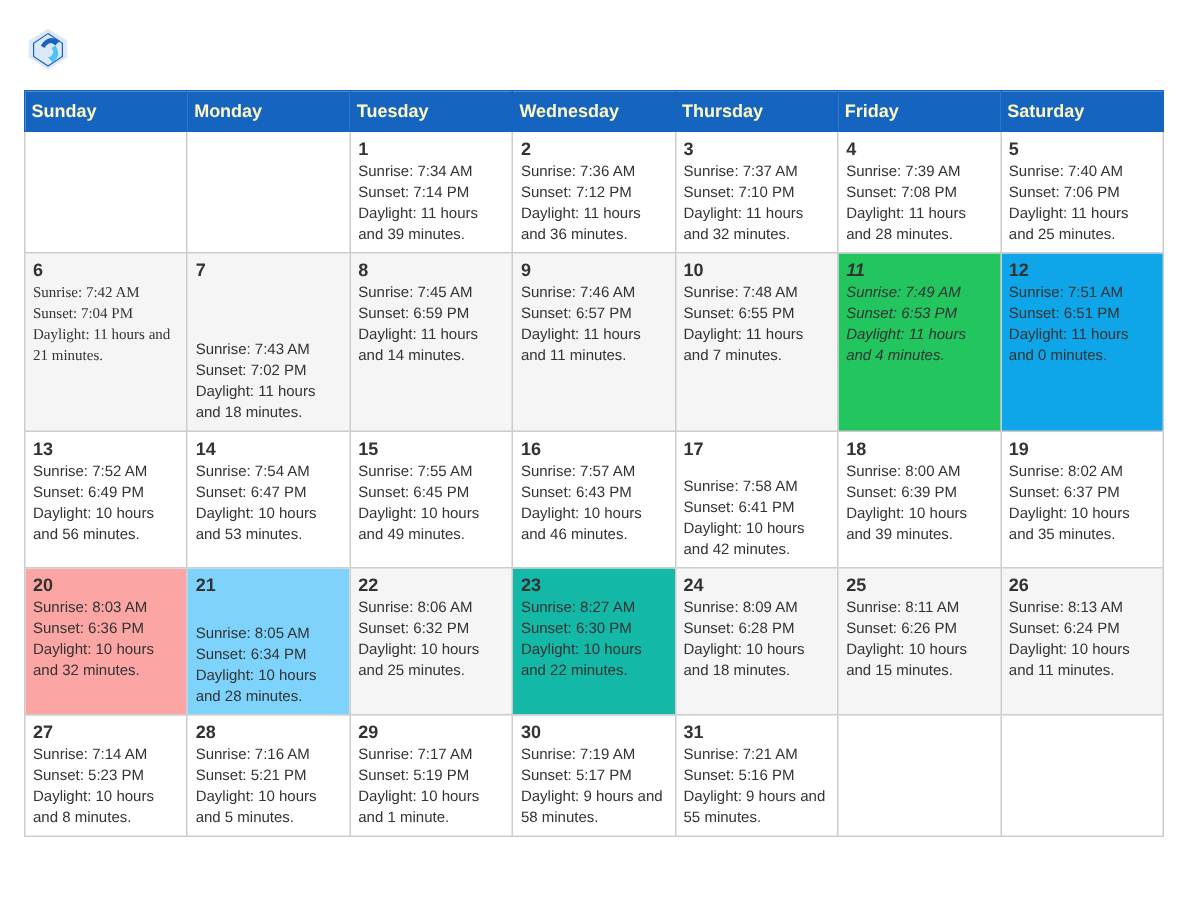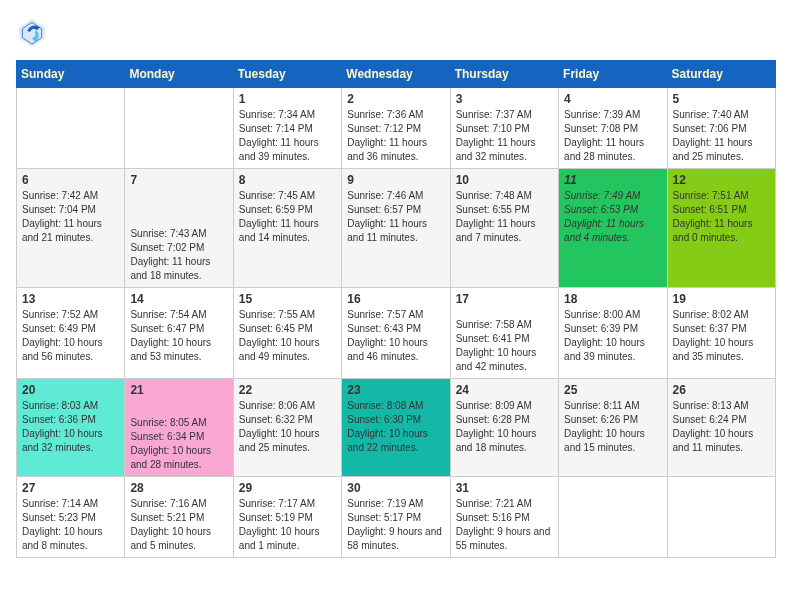--- a/index.html
+++ b/index.html
@@ -152,21 +152,21 @@
         <td>
           <div class="day-number">5</div>
           <div class="day-info" style="white-space: pre-line;">Sunrise: 7:40 AM
 Sunset: 7:06 PM
 Daylight: 11 hours and 25 minutes.</div>
         </td>
       </tr>
       <tr>
         <td style="background: rgb(245, 245, 245);">
           <div class="day-number">6</div>
-          <div class="day-info" style="white-space: pre-line;">Sunrise: 7:42 AM
+          <div class="day-info" style="white-space: pre-line; font-family: Liberation Serif, serif;">Sunrise: 7:42 AM
 Sunset: 7:04 PM
 Daylight: 11 hours and 21 minutes.</div>
         </td>
         <td style="background: rgb(245, 245, 245);">
           <div class="day-number">7</div>
           <div class="day-info" style="white-space: pre-line; margin-top: 40px;">Sunrise: 7:43 AM
 Sunset: 7:02 PM
 Daylight: 11 hours and 18 minutes.</div>
         </td>
         <td style="background: rgb(245, 245, 245);">
@@ -186,21 +186,21 @@
           <div class="day-info" style="white-space: pre-line;">Sunrise: 7:48 AM
 Sunset: 6:55 PM
 Daylight: 11 hours and 7 minutes.</div>
         </td>
         <td style="background: #22c55e; font-style: italic;">
           <div class="day-number">11</div>
           <div class="day-info" style="white-space: pre-line;">Sunrise: 7:49 AM
 Sunset: 6:53 PM
 Daylight: 11 hours and 4 minutes.</div>
         </td>
-        <td style="background: #84cc16;">
+        <td style="background: #0ea5e9;">
           <div class="day-number">12</div>
           <div class="day-info" style="white-space: pre-line;">Sunrise: 7:51 AM
 Sunset: 6:51 PM
 Daylight: 11 hours and 0 minutes.</div>
         </td>
       </tr>
       <tr>
         <td>
           <div class="day-number">13</div>
           <div class="day-info" style="white-space: pre-line;">Sunrise: 7:52 AM
@@ -238,41 +238,41 @@
 Daylight: 10 hours and 39 minutes.</div>
         </td>
         <td>
           <div class="day-number">19</div>
           <div class="day-info" style="white-space: pre-line;">Sunrise: 8:02 AM
 Sunset: 6:37 PM
 Daylight: 10 hours and 35 minutes.</div>
         </td>
       </tr>
       <tr>
-        <td style="background: #5eead4;">
+        <td style="background: #fca5a5;">
           <div class="day-number">20</div>
           <div class="day-info" style="white-space: pre-line;">Sunrise: 8:03 AM
 Sunset: 6:36 PM
 Daylight: 10 hours and 32 minutes.</div>
         </td>
-        <td style="background: #f9a8d4;">
+        <td style="background: #7dd3fc;">
           <div class="day-number">21</div>
           <div class="day-info" style="white-space: pre-line; margin-top: 19px;">Sunrise: 8:05 AM
 Sunset: 6:34 PM
 Daylight: 10 hours and 28 minutes.</div>
         </td>
         <td style="background: rgb(245, 245, 245);">
           <div class="day-number">22</div>
           <div class="day-info" style="white-space: pre-line;">Sunrise: 8:06 AM
 Sunset: 6:32 PM
 Daylight: 10 hours and 25 minutes.</div>
         </td>
         <td style="background: #14b8a6;">
           <div class="day-number">23</div>
-          <div class="day-info" style="white-space: pre-line;">Sunrise: 8:08 AM
+          <div class="day-info" style="white-space: pre-line;">Sunrise: 8:27 AM
 Sunset: 6:30 PM
 Daylight: 10 hours and 22 minutes.</div>
         </td>
         <td style="background: rgb(245, 245, 245);">
           <div class="day-number">24</div>
           <div class="day-info" style="white-space: pre-line;">Sunrise: 8:09 AM
 Sunset: 6:28 PM
 Daylight: 10 hours and 18 minutes.</div>
         </td>
         <td style="background: rgb(245, 245, 245);">

